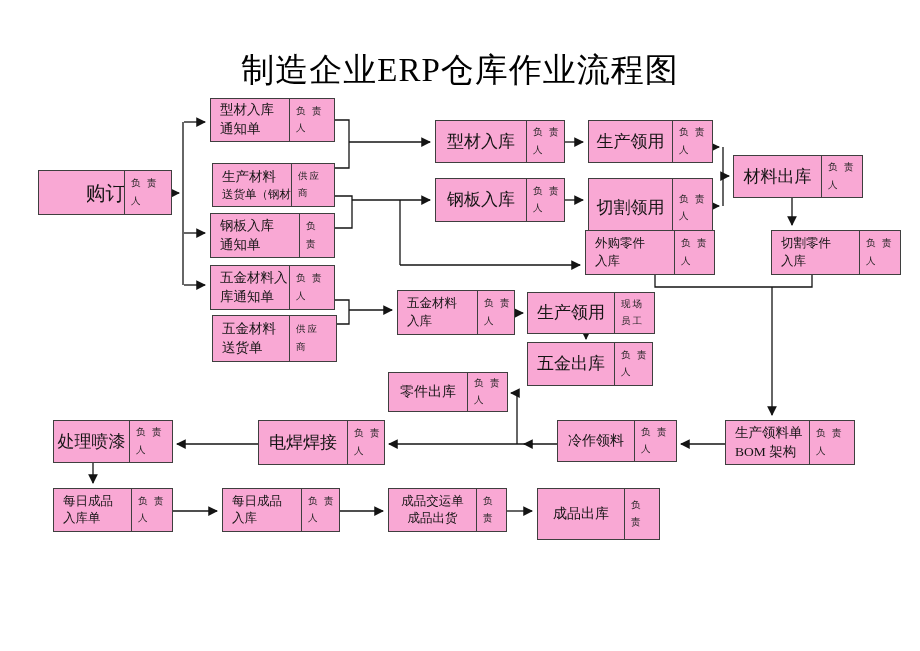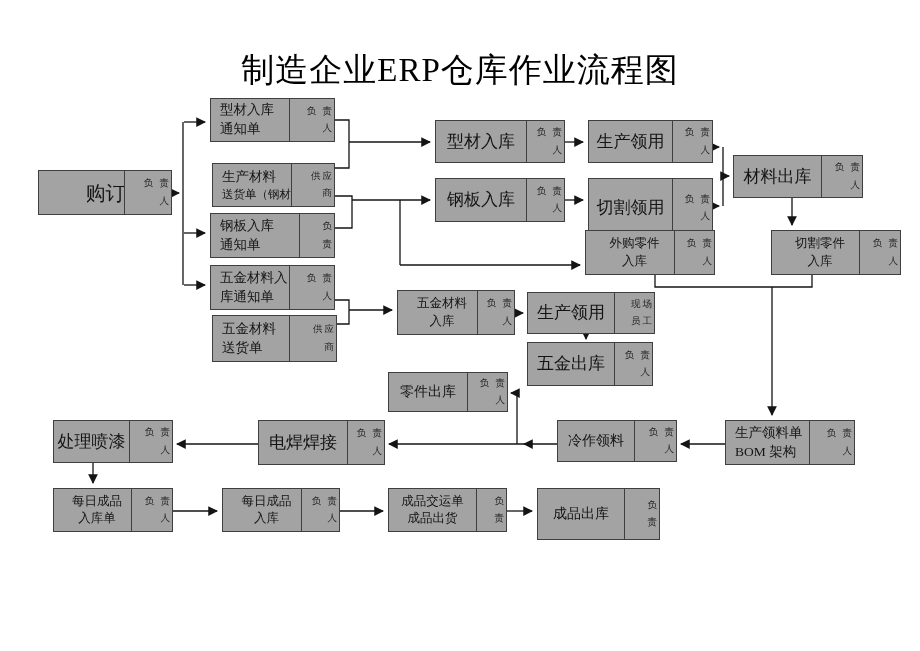--- a/index.html
+++ b/index.html
@@ -5,39 +5,39 @@
   html,body{margin:0;padding:0;background:#fff;}
   #canvas{
     position:relative;width:920px;height:651px;background:#ffffff;overflow:hidden;
     font-family:"Liberation Serif","DejaVu Serif",serif;color:#141414;
   }
   .title{
     position:absolute;top:48px;left:0;width:100%;text-align:center;
     font-size:33px;letter-spacing:1px;color:#000;white-space:nowrap;
   }
   .node{
-    position:absolute;display:flex;background:#a3a3a3;
+    position:absolute;display:flex;background:#f9a8d4;
     border:1px solid #3f3f3f;box-sizing:border-box;
   }
   .main{
     flex:1;display:flex;flex-direction:column;justify-content:center;
     line-height:1.4;overflow:hidden;white-space:nowrap;
   }
   .main.pad{padding-left:9px;}
   .main.ctr{align-items:center;text-align:center;}
   .tag{
     border-left:1px solid #3f3f3f;display:flex;flex-direction:column;justify-content:center;
     padding-left:6px;font-size:9.5px;letter-spacing:2px;line-height:1.8;color:#222;
-    box-sizing:border-box;flex:none;white-space:nowrap;overflow:hidden;text-align:right;
+    box-sizing:border-box;flex:none;white-space:nowrap;overflow:hidden;
   }
   .f20{font-size:20px;margin-left:48px;}
   .f18{font-size:17px;}
   .f16{font-size:14px;}
   .f14{font-size:13.5px;}
-  .f13{font-size:12.5px;text-align:center;}
+  .f13{font-size:12.5px;}
   svg.wires{position:absolute;left:0;top:0;pointer-events:none;}
 </style>
 </head>
 <body>
 
 <div id="canvas">
 
   <div class="title">制造企业ERP仓库作业流程图</div>
 
   <svg class="wires" width="920" height="651" viewBox="0 0 920 651">

